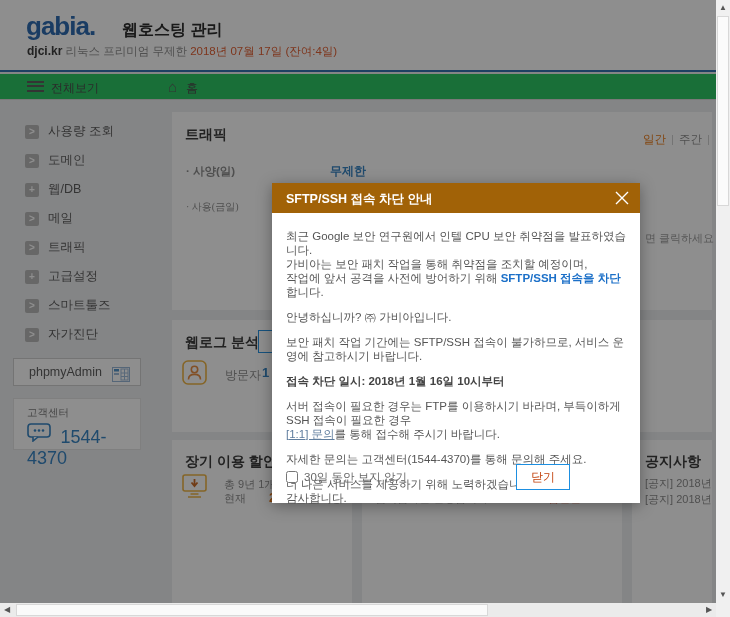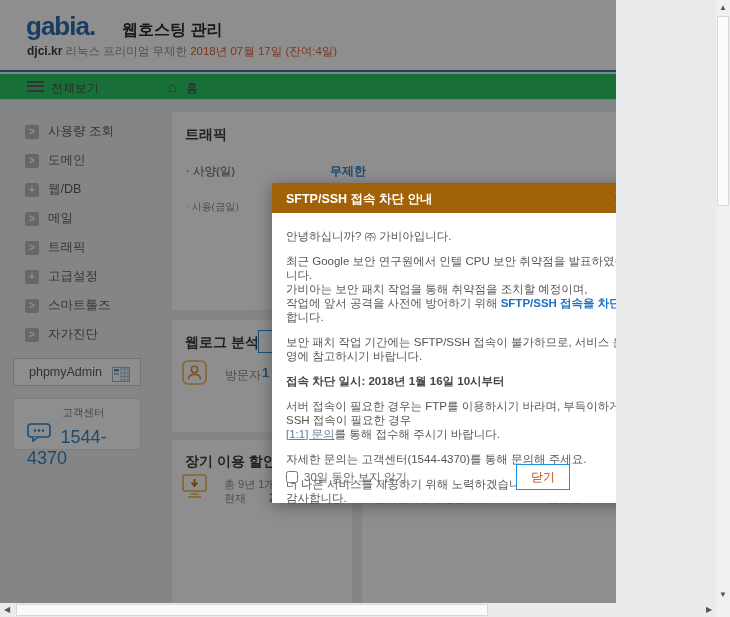--- a/index.html
+++ b/index.html
@@ -1,19 +1,19 @@
 <!DOCTYPE html>
 <html><head>
 <meta charset="utf-8">
 <style>
   * { box-sizing: border-box; margin: 0; padding: 0; }
   html,body { width:730px; height:617px; }
   body { font-family: "Liberation Sans","DejaVu Sans",sans-serif; background:#fff; }
   .screen { position:relative; width:730px; height:617px; overflow:hidden; background:#e9eaec; }
-  .viewport { position:absolute; left:0; top:0; width:616px; height:603px; overflow:hidden; background:#edeef0; }
+  .viewport { position:absolute; left:0; top:0; width:716px; height:603px; overflow:hidden; background:#edeef0; }
 
   
   .header { position:absolute; left:0; top:0; width:716px; height:72px; background:#fff; border-bottom:2px solid #2b6dad; }
   .logo { position:absolute; left:26px; top:11px; font-size:26px; font-weight:bold; letter-spacing:-1px; color:#2465ae; }
   .app-title { position:absolute; left:122px; top:20px; font-size:16px; font-weight:bold; color:#222; }
   .subline { position:absolute; left:27px; top:44px; font-size:11.5px; color:#888; white-space:nowrap; }
   .subline .dom { font-weight:bold; color:#333; font-size:12px; }
   .subline .exp { color:#e0592a; }
 
   
@@ -27,21 +27,21 @@
   
   .sidebar { position:absolute; left:0; top:100px; width:160px; height:503px; }
   .side-item { position:absolute; left:25px; height:20px; cursor:pointer; }
   .side-box { display:inline-block; width:14px; height:14px; background:#b5b5b5; border-radius:2px; color:#fff;
               font-size:10px; font-weight:bold; text-align:center; line-height:14px; vertical-align:middle; }
   .side-label { display:inline-block; margin-left:9px; font-size:12.5px; color:#555; vertical-align:middle; }
   .phpmyadmin { position:absolute; left:13px; top:258px; width:128px; height:28px; background:#fff; border:1px solid #cfcfcf;
                 font-size:12.5px; color:#555; text-align:left; padding-left:15px; line-height:26px; cursor:pointer; }
   .pma-ic { position:absolute; right:10px; top:6px; }
   .support { position:absolute; left:13px; top:298px; width:128px; height:52px; background:#fff; border:1px solid #e2e2e2; padding:7px 0 0 13px; }
-  .support-label { font-size:10.5px; color:#777;text-align:center; }
+  .support-label { font-size:10.5px; color:#777; }
   .support-row { margin-top:3px; }
   .support-phone { font-size:18px; color:#2e7fc1; letter-spacing:0; vertical-align:middle; margin-left:5px; }
 
   
   .main { position:absolute; left:160px; top:100px; width:556px; height:503px; overflow:hidden; }
   .card { position:absolute; background:#fff; }
   .card-title { position:absolute; left:13px; top:14px; font-size:14px; font-weight:bold; color:#333; }
 
   .card-traffic { left:12px; top:12px; width:540px; height:198px; }
   .tabs { position:absolute; left:471px; top:20px; font-size:11.5px; white-space:nowrap; }
@@ -279,26 +279,26 @@
     <div class="modal">
       <div class="modal-head">
         <div class="modal-title">SFTP/SSH 접속 차단 안내</div>
         <span class="modal-x">
           <svg width="16" height="16" viewBox="0 0 16 16">
               <path d="M2 2 L14 14 M14 2 L2 14" stroke="#fff" stroke-width="1.4"></path>
             </svg>
         </span>
       </div>
       <div class="modal-body">
-        <p>안녕하십니까? ㈜ 가비아입니다.</p>
         <p>
           <span style="display:block">최근 Google 보안 연구원에서 인텔 CPU 보안 취약점을 발표하였습니다.</span>
           <span style="display:block">가비아는 보안 패치 작업을 통해 취약점을 조치할 예정이며,</span>
           <span style="display:block"><span>작업에 앞서 공격을 사전에 방어하기 위해 </span><span class="m-strong">SFTP/SSH 접속을 차단</span><span>합니다.</span></span>
         </p>
+        <p>안녕하십니까? ㈜ 가비아입니다.</p>
         <p>보안 패치 작업 기간에는 SFTP/SSH 접속이 불가하므로, 서비스 운영에 참고하시기 바랍니다.</p>
         <p class="m-bold">접속 차단 일시: 2018년 1월 16일 10시부터</p>
         <p>
           <span style="display:block">서버 접속이 필요한 경우는 FTP를 이용하시기 바라며, 부득이하게 SSH 접속이 필요한 경우</span>
           <span style="display:block"><a class="m-link">[1:1] 문의</a><span>를 통해 접수해 주시기 바랍니다.</span></span>
         </p>
         <p>자세한 문의는 고객센터(1544-4370)를 통해 문의해 주세요.</p>
         <p>
           <span style="display:block">더 나은 서비스를 제공하기 위해 노력하겠습니다.</span>
           <span style="display:block">감사합니다.</span>

